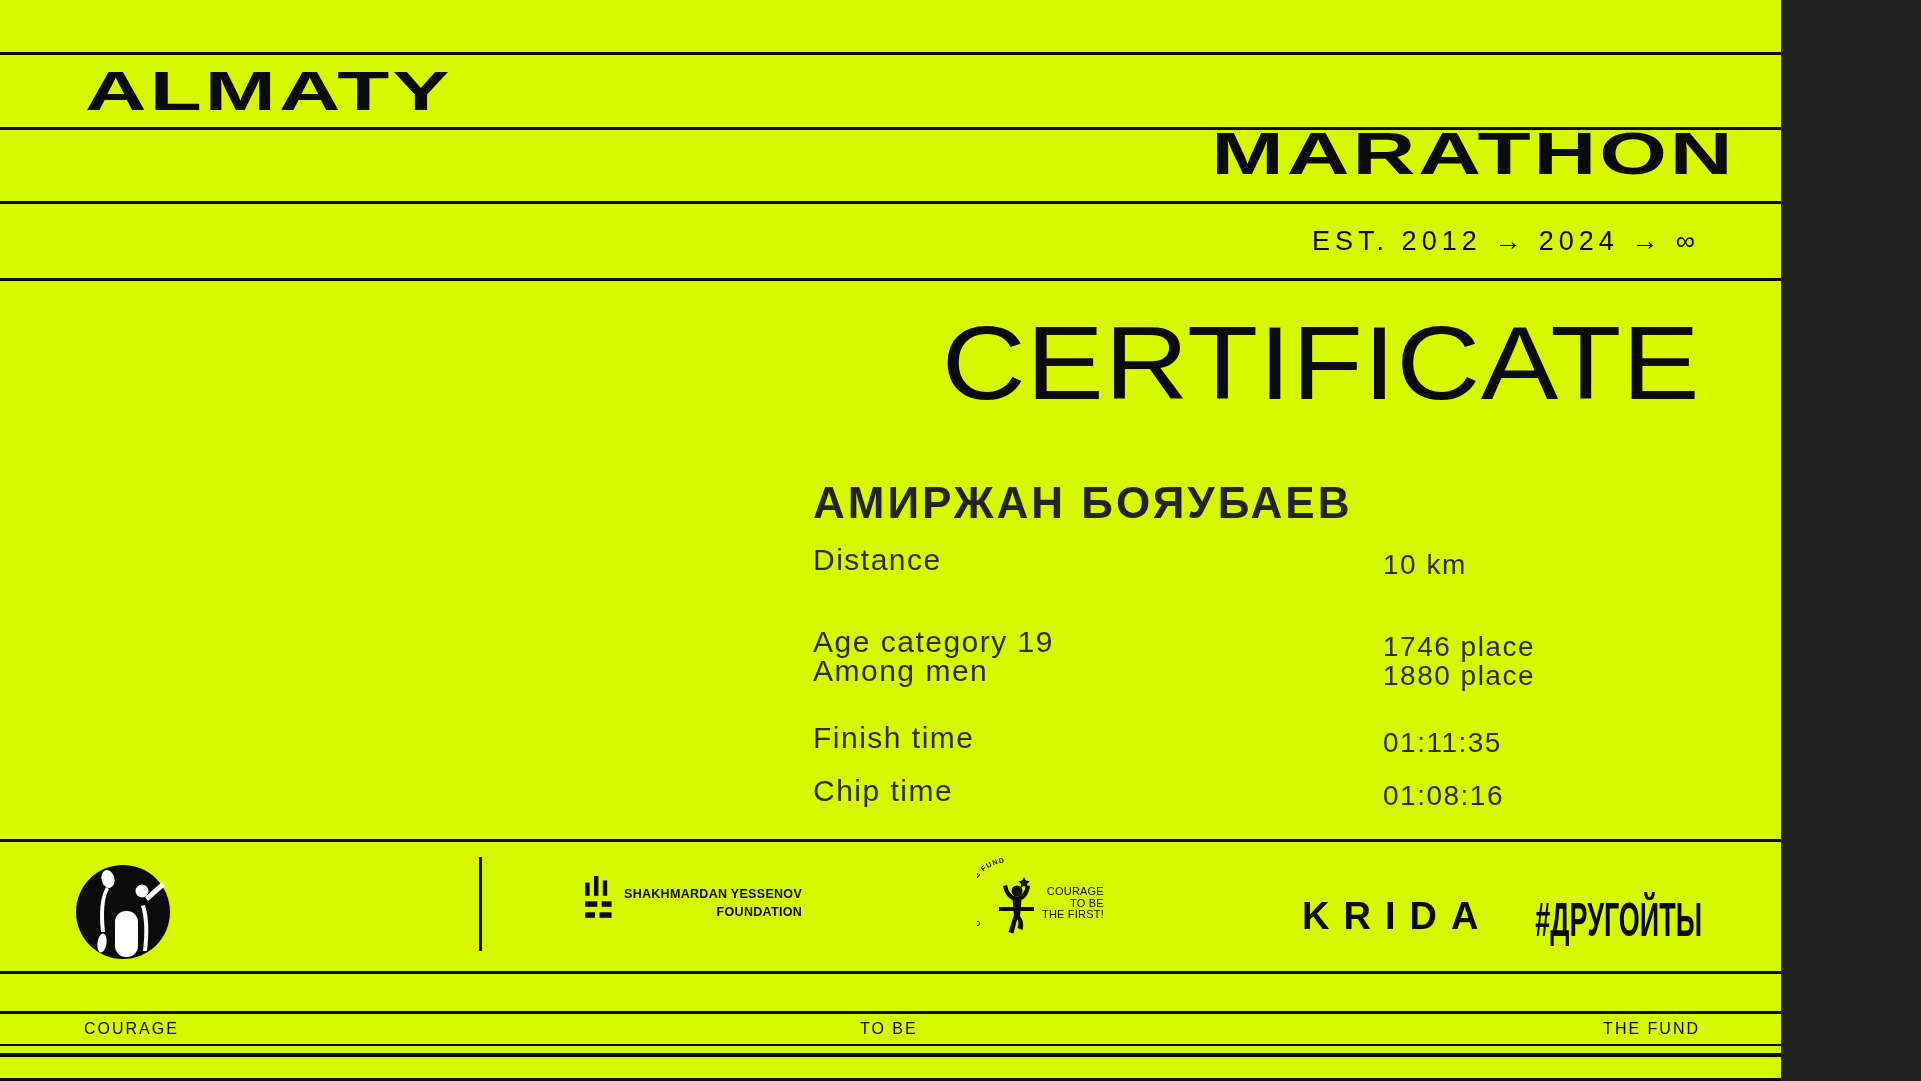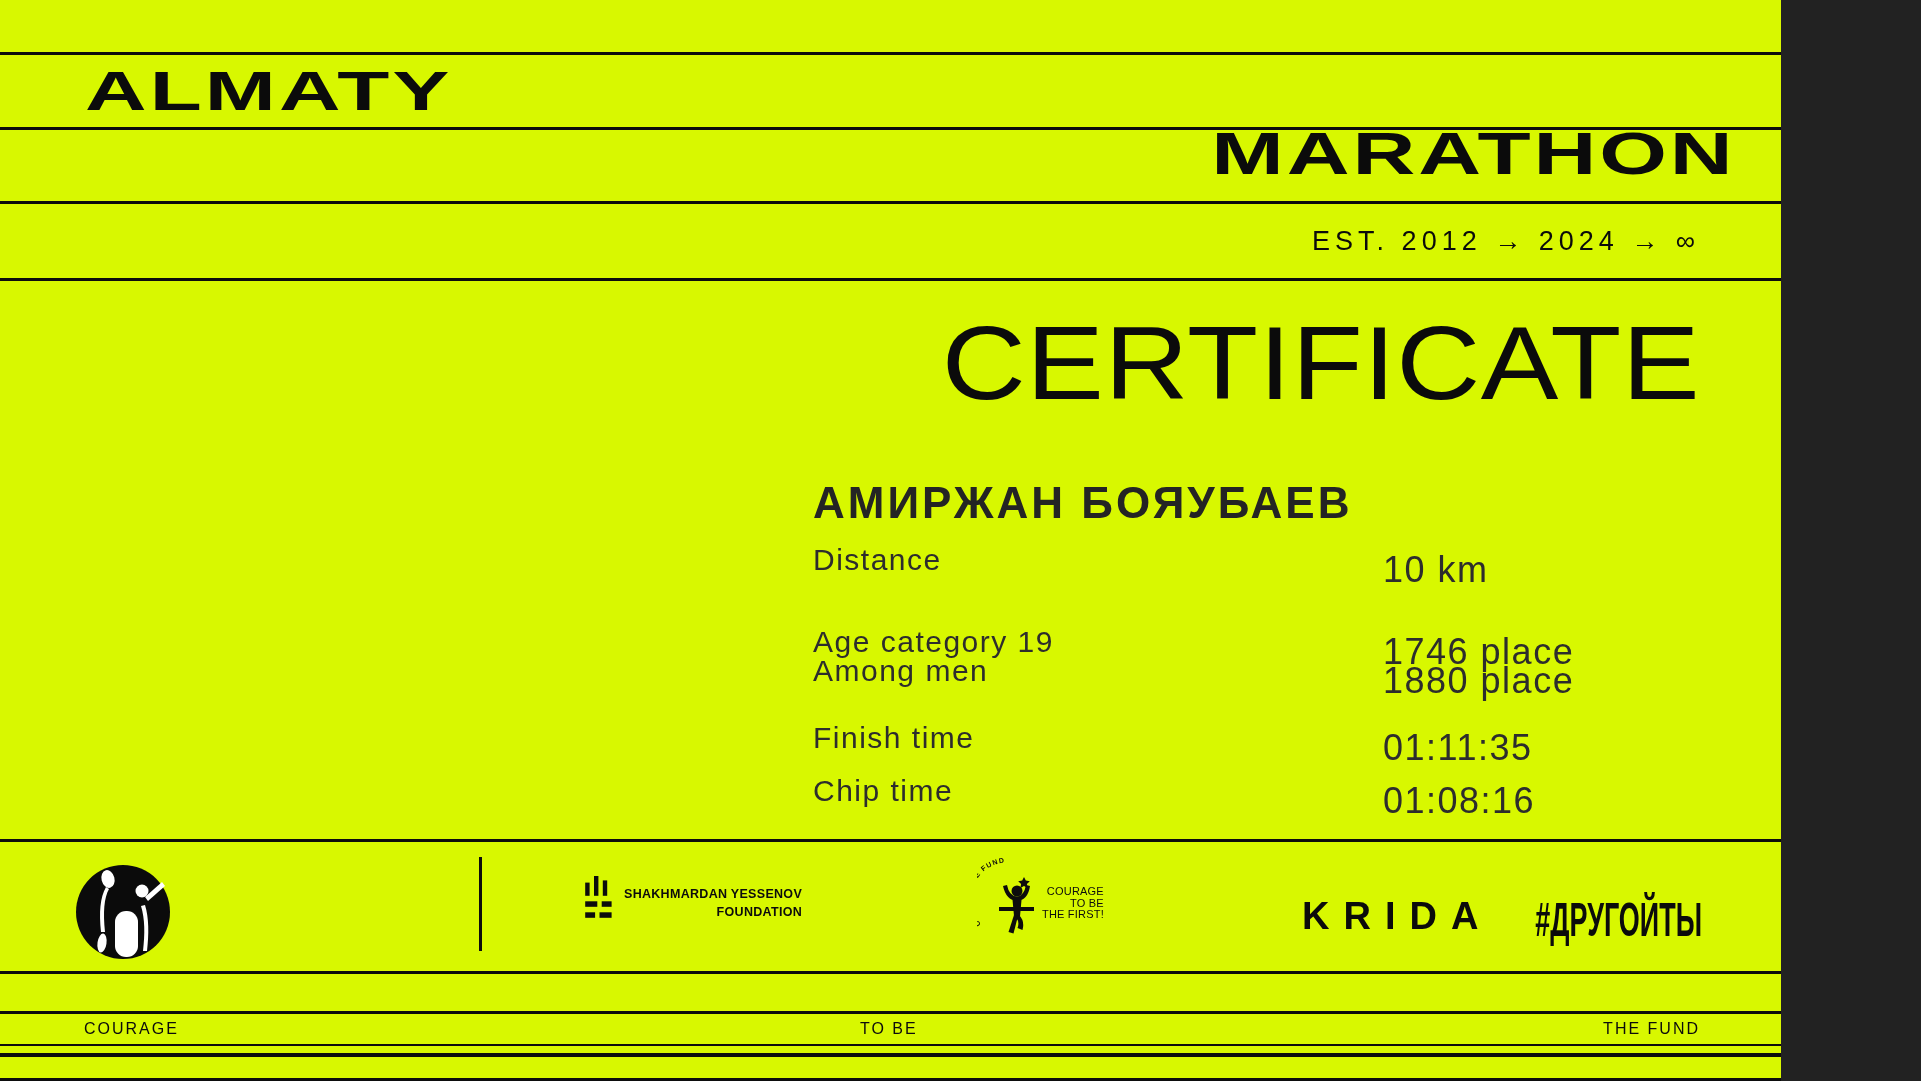--- a/index.html
+++ b/index.html
@@ -35,21 +35,21 @@
     letter-spacing:.5px;line-height:1;transform:scaleX(1.13);transform-origin:right center;
     white-space:nowrap;
   }
   .athlete{
     position:absolute;left:813px;top:478px;font-size:44px;font-weight:700;
     letter-spacing:3px;color:#242424;white-space:nowrap;
   }
 
   .row{position:absolute;left:813px;width:800px;height:42px;color:#2D2D2D;}
   .row .lbl{position:absolute;left:0;top:0;font-size:30px;letter-spacing:1.5px;white-space:nowrap;}
-  .row .val{position:absolute;left:570px;top:6px;font-size:36px;letter-spacing:1.5px;white-space:nowrap;}
+  .row .val{position:absolute;left:570px;top:6px;font-size:28px;letter-spacing:1.5px;white-space:nowrap;}
 
   
   .kaspi-text{
     position:absolute;left:193px;top:882px;font-size:57px;font-weight:700;
     letter-spacing:-0.5px;white-space:nowrap;
   }
   .yessenov-text{
     position:absolute;left:624px;top:886px;font-size:12.5px;font-weight:700;
     letter-spacing:.3px;line-height:17.5px;white-space:nowrap;color:#0C0C0C;
   }

